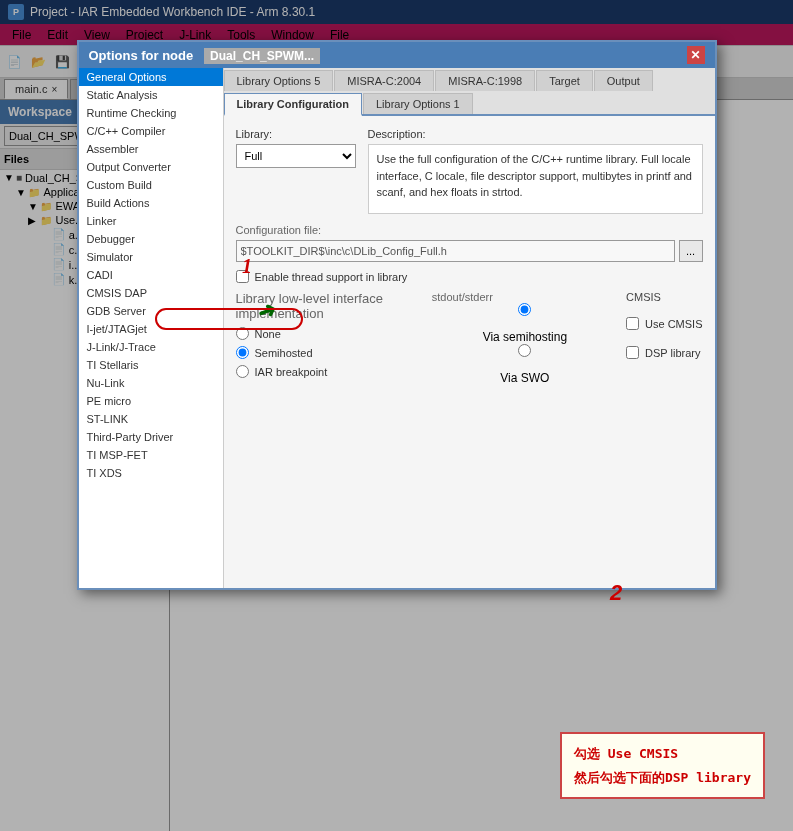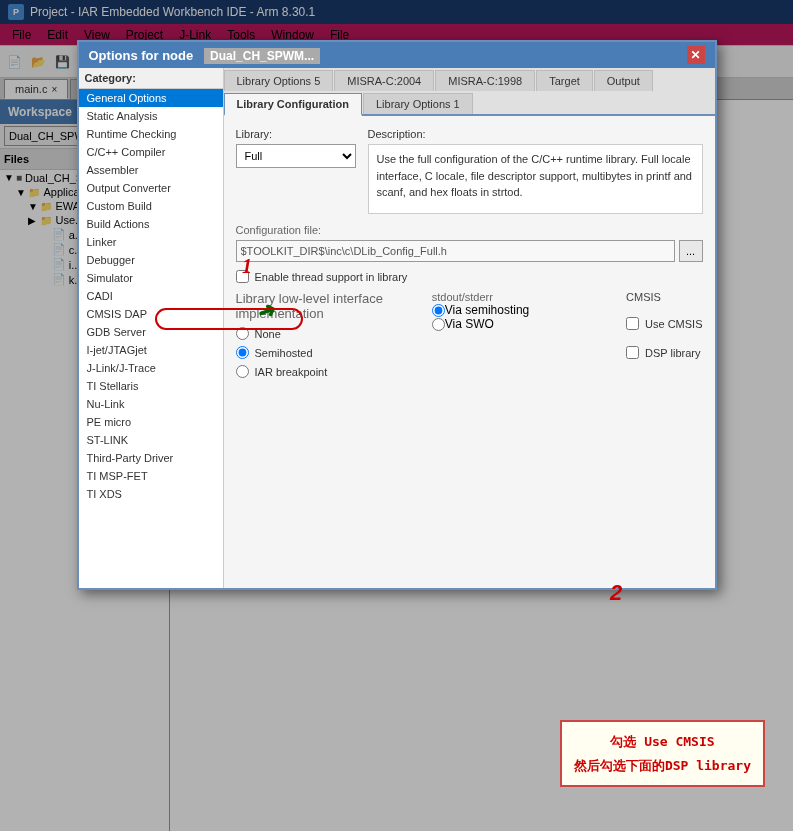--- a/index.html
+++ b/index.html
@@ -391,21 +391,22 @@
       display: flex;
       align-items: center;
       gap: 6px;
     }
     .radio-row input[type=radio] { width: 13px; height: 13px; }
     .radio-row label { font-size: 11px; color: #333; }
     .stdout-label { font-size: 11px; color: #666; }
     .stdout-radio-row {
       display: flex;
       align-items: center;
-      gap: 0;
+      gap: 14px;
+      flex-direction: column;
     }
 
     .section-title {
       font-size: 13px;
       color: #666;
       margin-bottom: 6px;
     }
 
     
     .annotation-box {
@@ -649,21 +650,20 @@
         <span>Options for node</span>
         &nbsp;
         <span style="background:#aaaaaa; padding:1px 6px; font-size:12px;">Dual_CH_SPWM...</span>
       </span>
       <button class="dialog-close">✕</button>
     </div>
 
     <div class="dialog-body">
 
       <div class="category-panel">
-        <div class="category-label">Category:</div>
         <div class="category-item selected">General Options</div>
         <div class="category-item">Static Analysis</div>
         <div class="category-item">Runtime Checking</div>
         <div class="category-item">C/C++ Compiler</div>
         <div class="category-item">Assembler</div>
         <div class="category-item">Output Converter</div>
         <div class="category-item">Custom Build</div>
         <div class="category-item">Build Actions</div>
         <div class="category-item">Linker</div>
         <div class="category-item">Debugger</div>
@@ -764,21 +764,21 @@
                 <label for="dsp_lib">DSP library</label>
               </div>
             </div>
           </div>
         </div>
 
       </div>
     </div>
   </div>
 
-  <div class="annotation-box" style="position:absolute; bottom:44px; right:28px; z-index:300;text-align:center;">
+  <div class="annotation-box" style="position:absolute; bottom:32px; right:28px; z-index:300;">
     <div>勾选 Use CMSIS</div>
     <div>然后勾选下面的DSP library</div>
   </div>
 
   <div class="green-arrow" style="position:absolute; top:298px; left:258px; font-size:22px; transform:rotate(-20deg);">
     ➜
   </div>
 
   <div class="handwritten-1" style="position:absolute; top:255px; left:242px;">
     <span>1</span>

